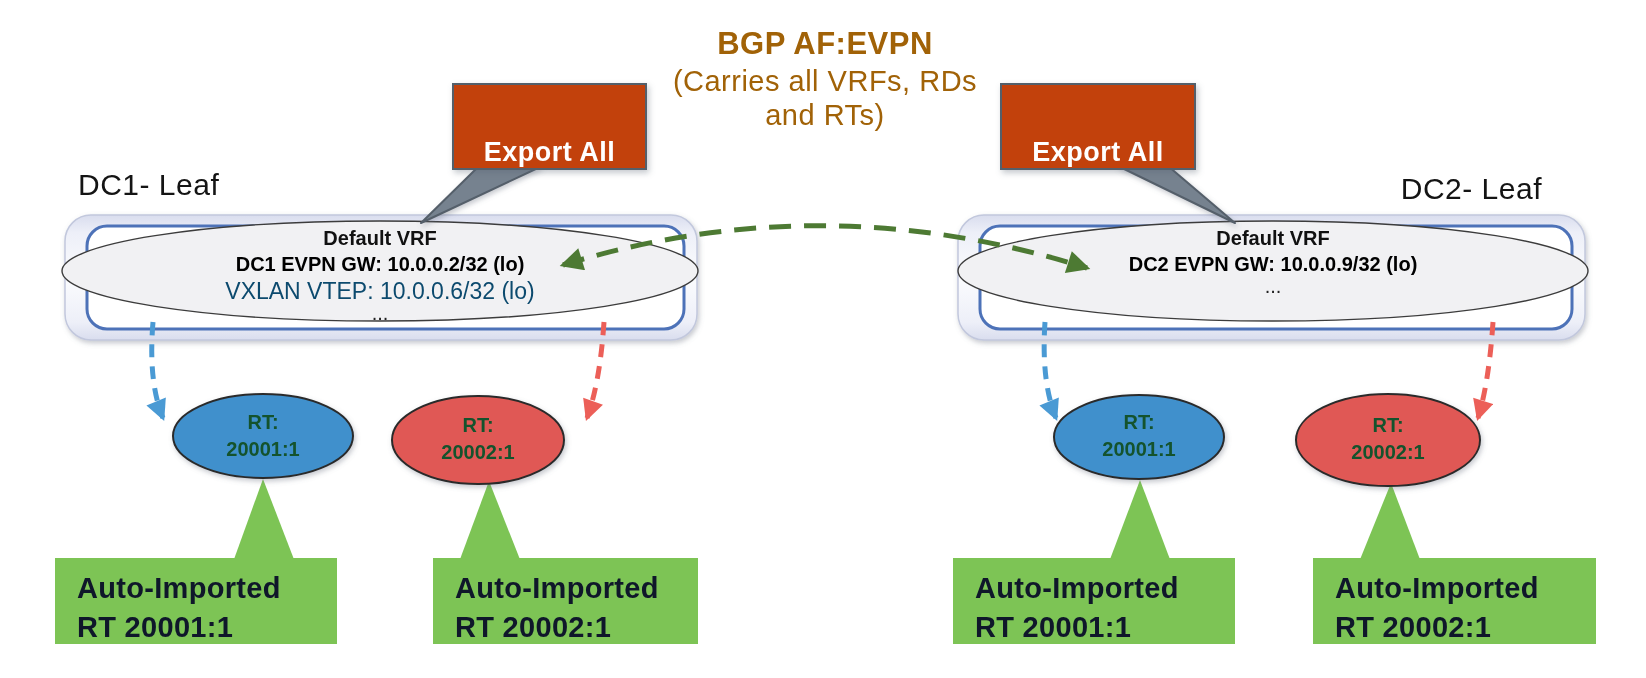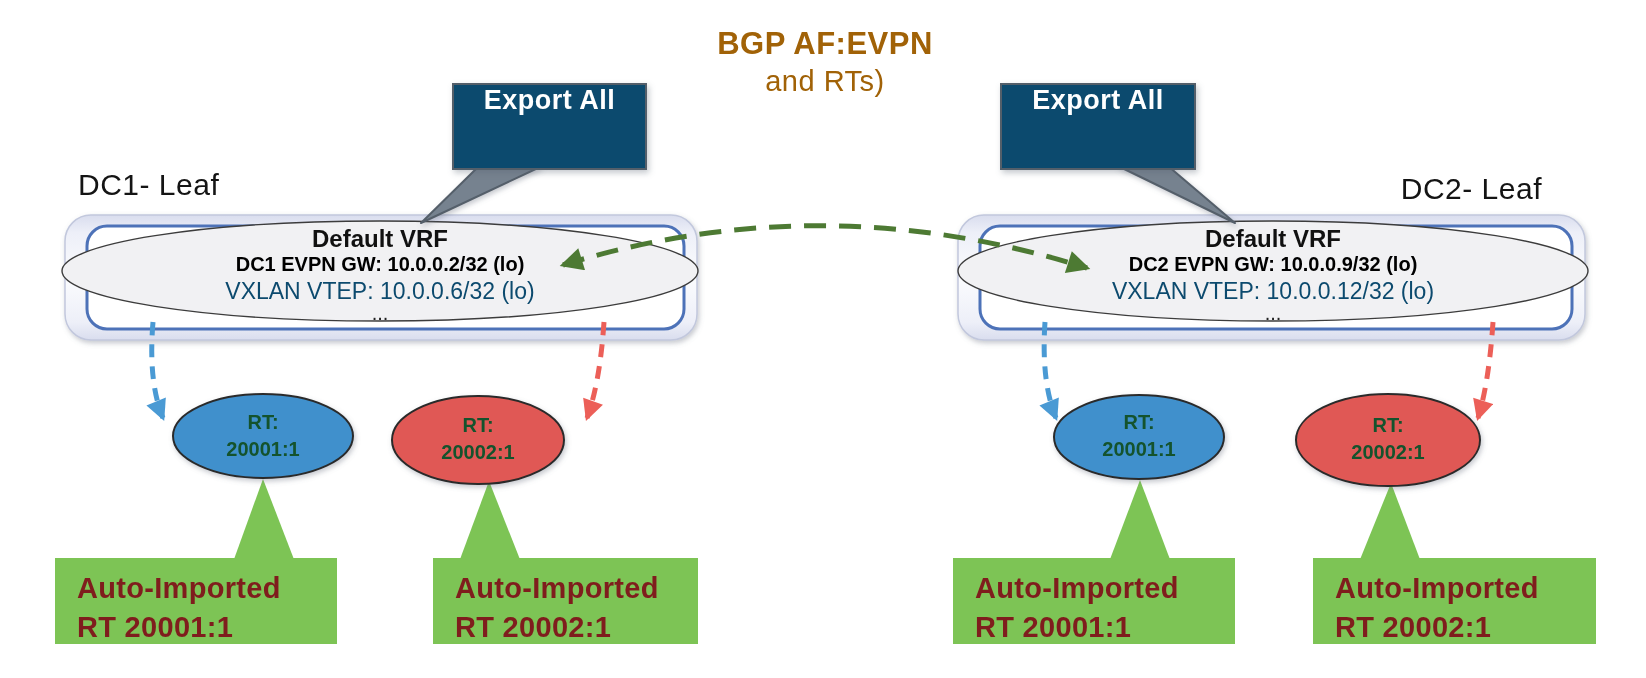--- a/index.html
+++ b/index.html
@@ -8,50 +8,50 @@
     font-family:"Liberation Sans", sans-serif;background:#ffffff;
   }
   #shapes{position:absolute;left:0;top:0;z-index:1;}
   .txt{position:absolute;z-index:2;}
 
   .title-block{left:520px;top:24px;width:610px;text-align:center;color:#a16207;}
   .title-main{font-size:31px;font-weight:bold;line-height:40px;letter-spacing:.5px;}
   .title-sub{font-size:29px;line-height:34px;letter-spacing:.5px;}
 
   .export-callout{
-    display:flex;align-items:flex-start;justify-content:center;
-    background:#0c4a6e;border:2px solid #545f6a;box-sizing:border-box;
+    display:flex;align-items:flex-end;justify-content:center;
+    background:#c2410c;border:2px solid #545f6a;box-sizing:border-box;
     color:#ffffff;font-size:27px;font-weight:bold;letter-spacing:.5px;
     box-shadow:2px 3px 6px rgba(90,100,115,.35);
   }
   .export-left{left:452px;top:83px;width:195px;height:87px;}
   .export-right{left:1000px;top:83px;width:196px;height:87px;}
 
   .dc-label{font-size:30px;color:#141414;letter-spacing:.5px;}
   .dc1-label{left:78px;top:168px;}
   .dc2-label{left:1390px;top:172px;width:152px;text-align:right;}
 
   .vrf-stack{text-align:center;}
   .vrf-left{left:70px;top:226px;width:620px;}
   .vrf-right{left:963px;top:226px;width:620px;}
-  .vrf-title{font-size:24px;font-weight:bold;color:#111;line-height:25px;}
+  .vrf-title{font-size:20px;font-weight:bold;color:#111;line-height:25px;}
   .vrf-gw{font-size:20px;font-weight:bold;color:#000000;line-height:27px;}
   .vrf-vtep{font-size:23px;color:#0c4a6e;line-height:27px;}
   .vrf-more{font-size:20px;color:#222;line-height:17px;}
 
   .rt-label{
     text-align:center;color:#14532d;font-size:20px;font-weight:bold;line-height:27px;
   }
   .rt-0{left:173px;top:409px;width:180px;}
   .rt-1{left:392px;top:412px;width:172px;}
   .rt-2{left:1054px;top:409px;width:170px;}
   .rt-3{left:1296px;top:412px;width:184px;}
 
   .import-box{
-    background:#7dc455;color:#7f1d1d;font-weight:bold;font-size:29px;line-height:39px;
+    background:#7dc455;color:#0f172a;font-weight:bold;font-size:29px;line-height:39px;
     box-sizing:border-box;padding:11px 0 0 22px;letter-spacing:.3px;
   }
   .imp-0{left:55px;top:558px;width:282px;height:86px;}
   .imp-1{left:433px;top:558px;width:265px;height:86px;}
   .imp-2{left:953px;top:558px;width:282px;height:86px;}
   .imp-3{left:1313px;top:558px;width:283px;height:86px;}
 </style>
 </head>
 <body>
 
@@ -108,20 +108,21 @@
     <polygon points="1359,562 1421,562 1391,483" fill="#7dc455"></polygon>
 
     <ellipse cx="263" cy="436" rx="90" ry="42" fill="#4090cc" stroke="#2b2b2b" stroke-width="2" filter="url(#softShadow)"></ellipse>
     <ellipse cx="478" cy="440" rx="86" ry="44" fill="#e05954" stroke="#2b2b2b" stroke-width="2" filter="url(#softShadow)"></ellipse>
     <ellipse cx="1139" cy="437" rx="85" ry="42" fill="#4090cc" stroke="#2b2b2b" stroke-width="2" filter="url(#softShadow)"></ellipse>
     <ellipse cx="1388" cy="440" rx="92" ry="46" fill="#e05954" stroke="#2b2b2b" stroke-width="2" filter="url(#softShadow)"></ellipse>
   </svg>
 
   <div class="txt title-block">
     <div class="title-main">BGP AF:EVPN</div>
+    <div class="title-sub">(Carries all VRFs, RDs</div>
     <div class="title-sub">and RTs)</div>
   </div>
 
   <div class="txt export-callout export-left">
     <span>Export All</span>
   </div>
   <div class="txt export-callout export-right">
     <span>Export All</span>
   </div>
 
@@ -131,21 +132,20 @@
   <div class="txt vrf-stack vrf-left">
     <div class="vrf-title">Default VRF</div>
     <div class="vrf-gw">DC1 EVPN GW: 10.0.0.2/32 (lo)</div>
     <div class="vrf-vtep">VXLAN VTEP: 10.0.0.6/32 (lo)</div>
     <div class="vrf-more">...</div>
   </div>
 
   <div class="txt vrf-stack vrf-right">
     <div class="vrf-title">Default VRF</div>
     <div class="vrf-gw">DC2 EVPN GW: 10.0.0.9/32 (lo)</div>
-    <div class="vrf-vtep">VXLAN VTEP: 10.0.0.12/32 (lo)</div>
     <div class="vrf-more">...</div>
   </div>
 
   <div class="txt rt-label rt-0">
     <div>RT:</div>
     <div>20001:1</div>
   </div>
   <div class="txt rt-label rt-1">
     <div>RT:</div>
     <div>20002:1</div>

